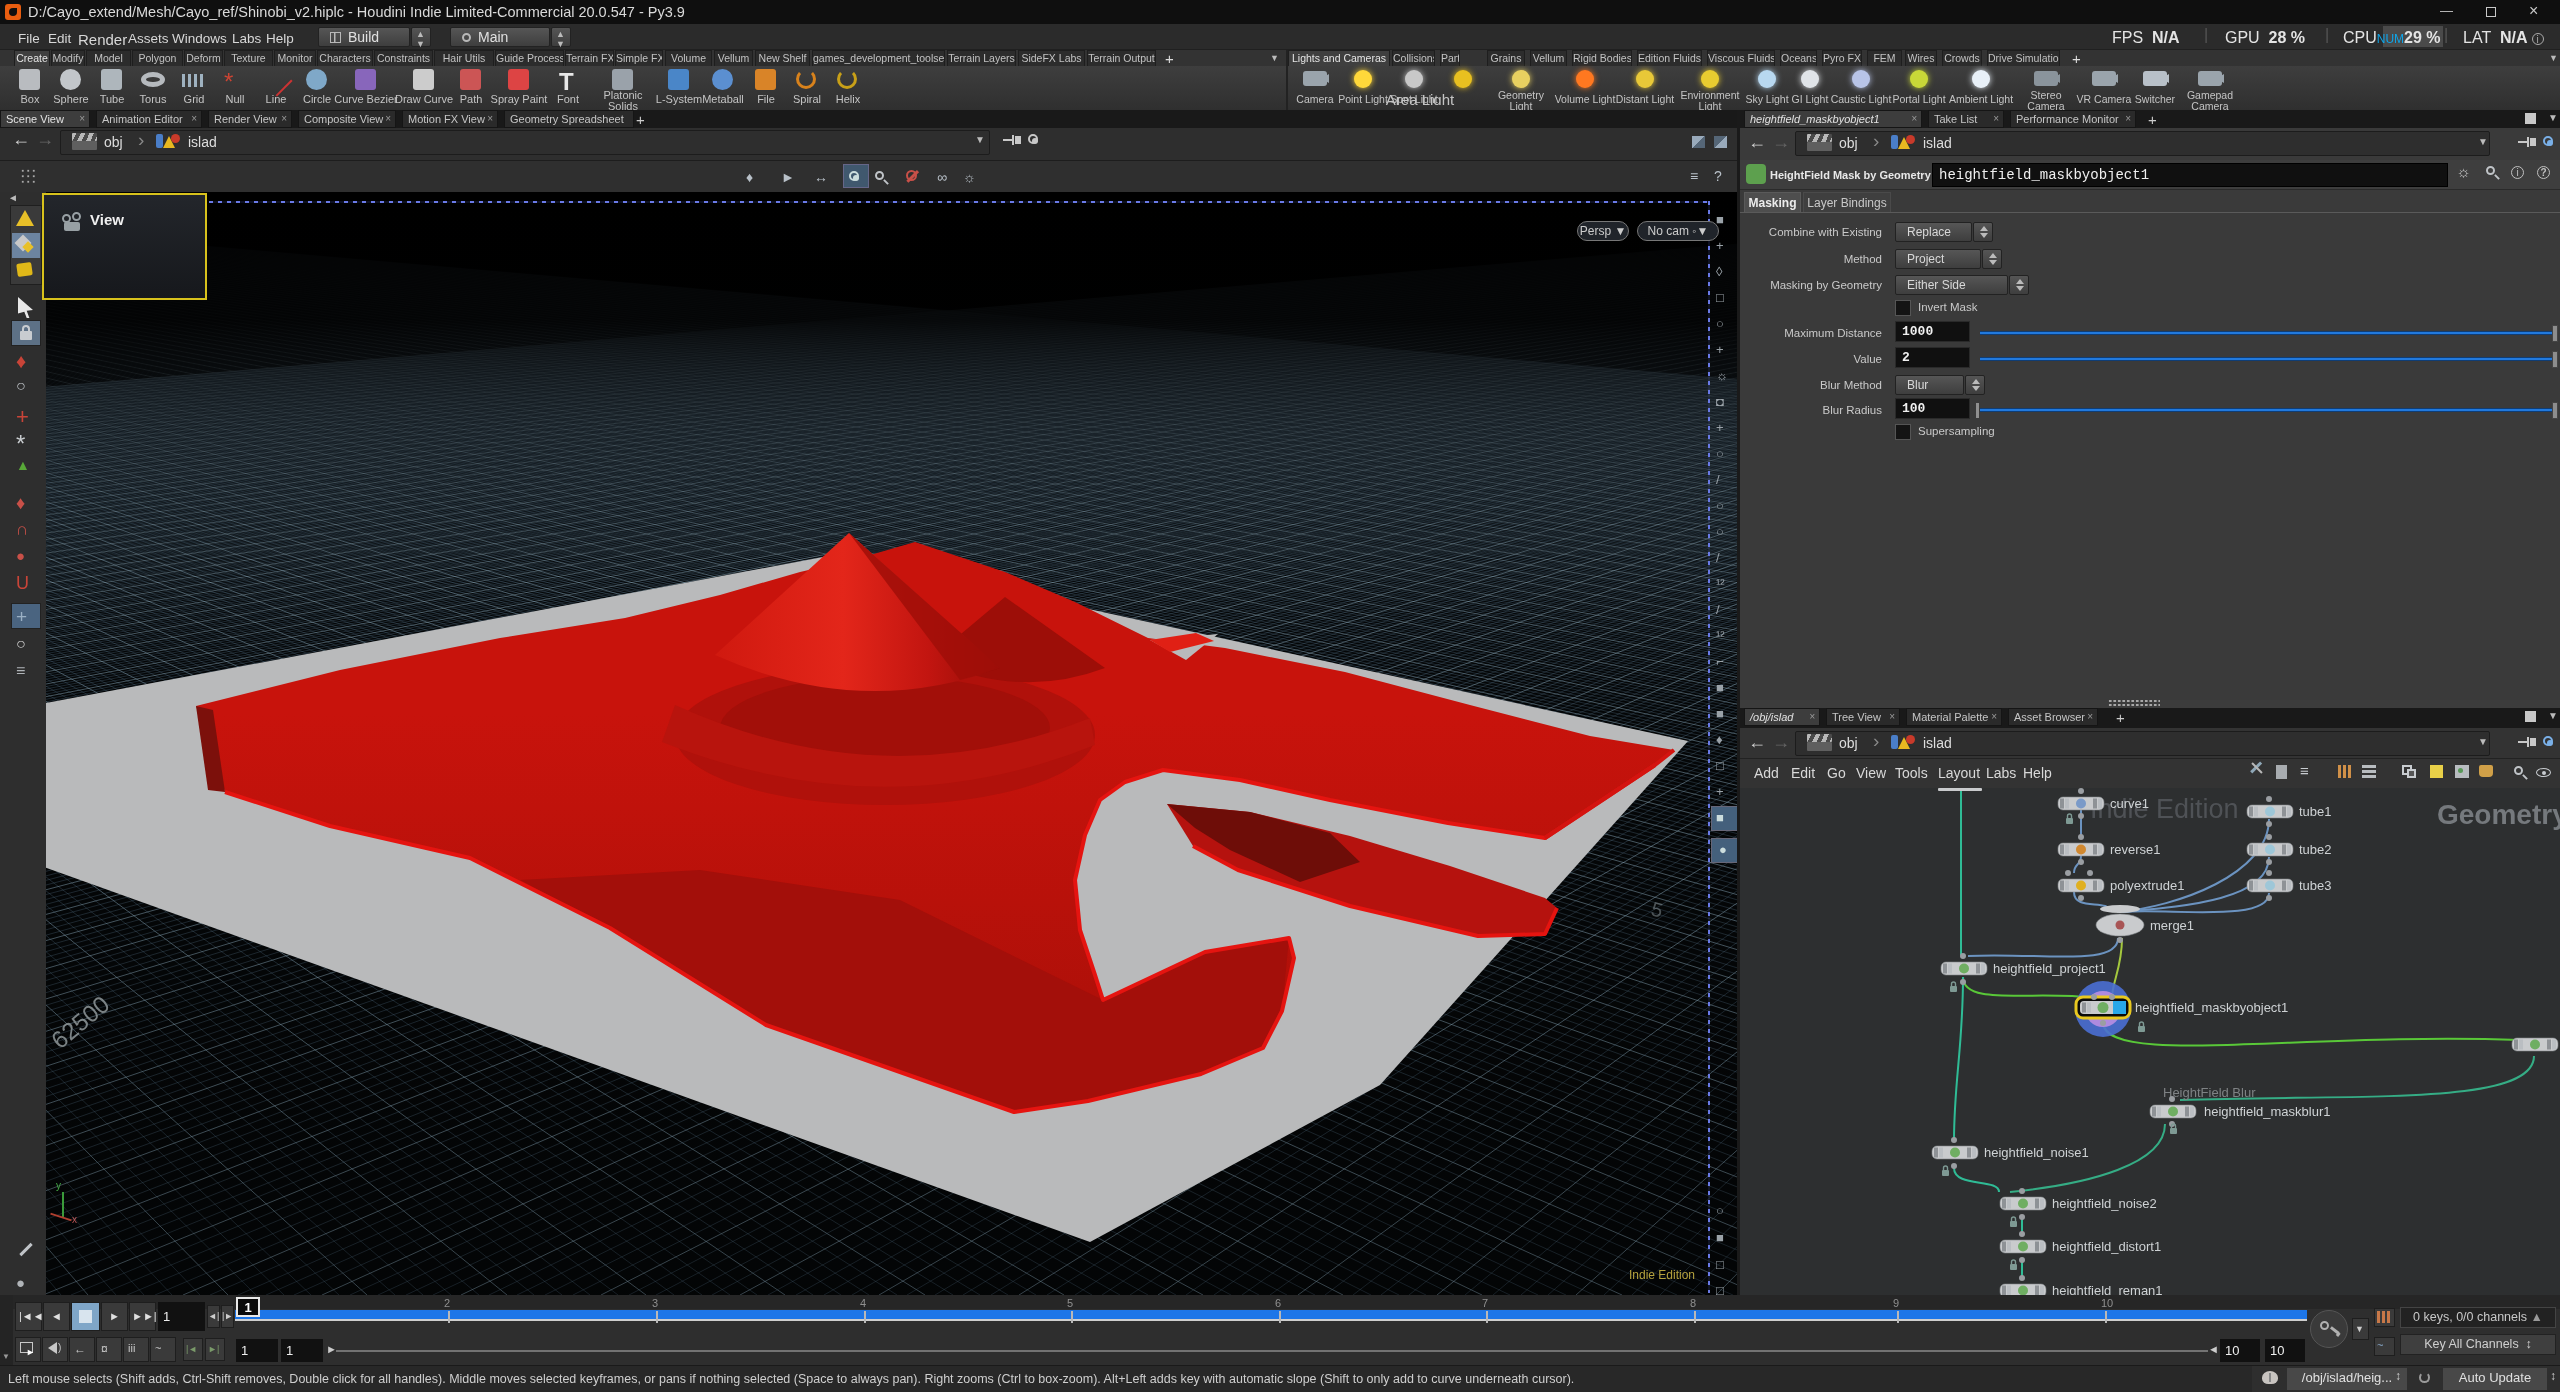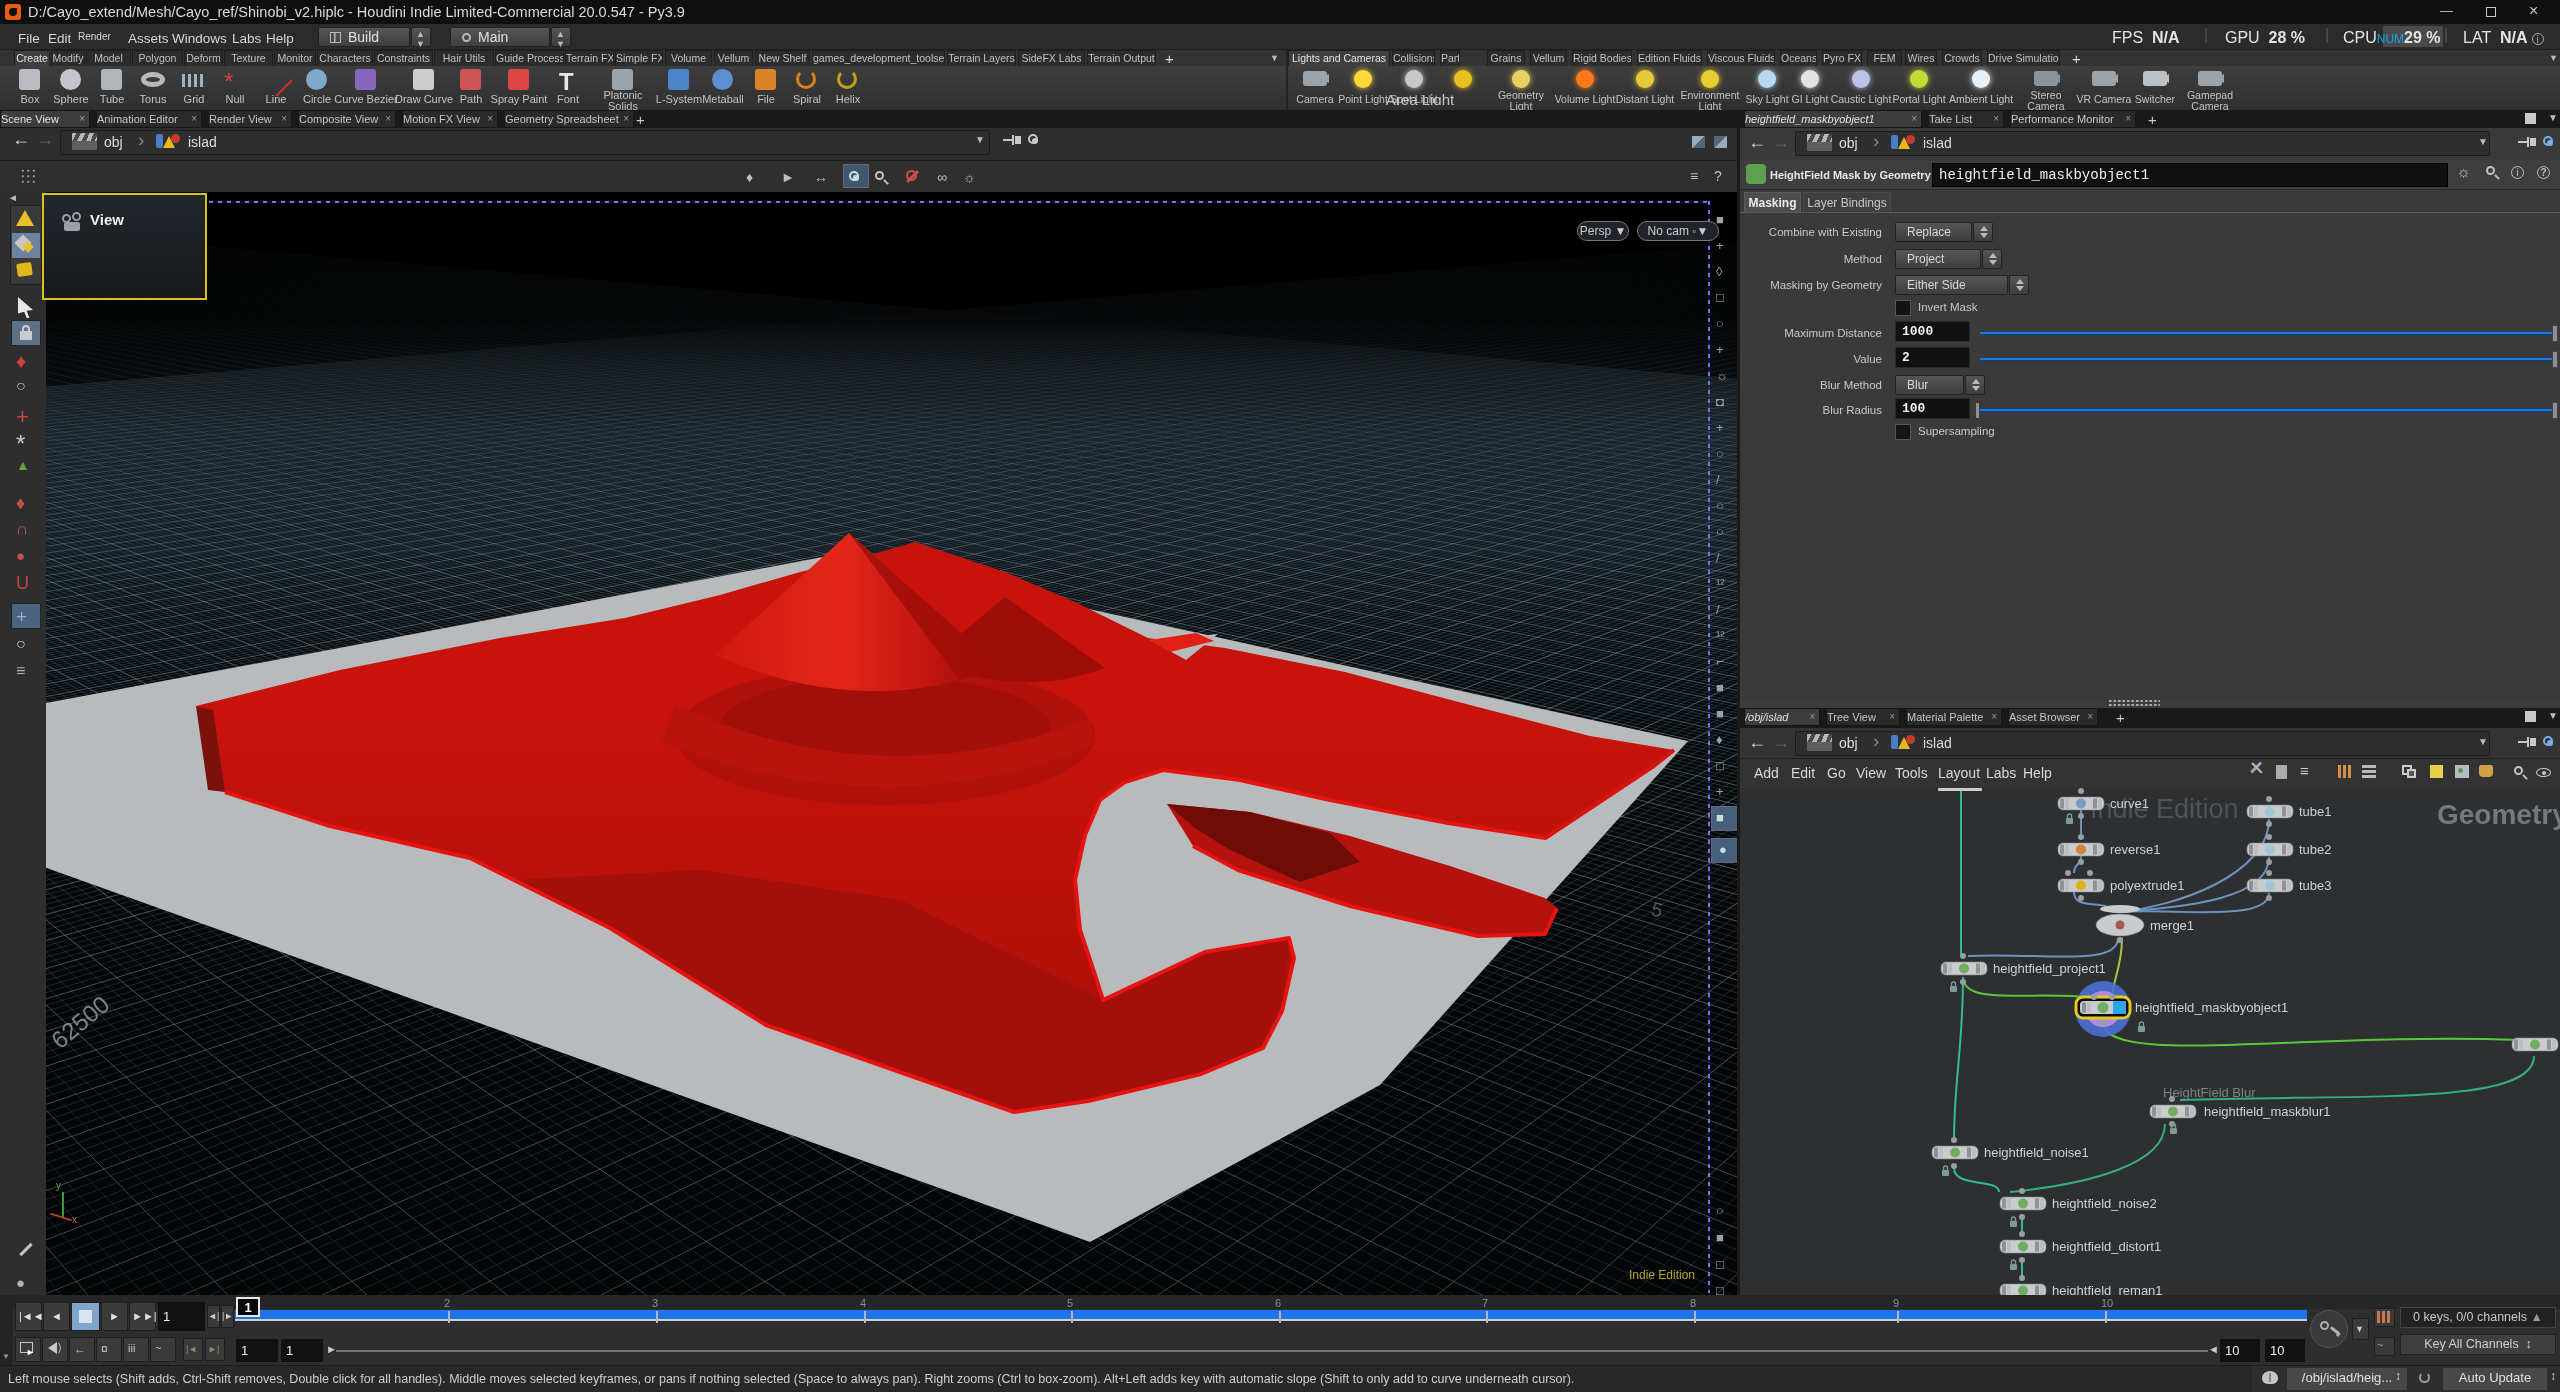--- a/index.html
+++ b/index.html
@@ -3,21 +3,21 @@
 *{margin:0;padding:0;box-sizing:border-box}
 html,body{width:2560px;height:1392px;overflow:hidden;background:#333;font-family:"Liberation Sans",sans-serif}
 .t{position:absolute;white-space:nowrap}
 #titlebar{position:absolute;left:0;top:0;width:2560px;height:24px;background:#0f0f0f}
 #menubar{position:absolute;left:0;top:24px;width:2560px;height:26px;background:#2b2b2b;border-bottom:1px solid #202020}
 #shelf{position:absolute;left:0;top:50px;width:2560px;height:60px;background:#333}
 .stab{position:absolute;top:0px;height:16px;background:#2c2c2c;border:1px solid #1e1e1e;border-bottom:none;color:#c2c2c2;font-size:10.5px;text-align:center;line-height:15px;overflow:hidden;white-space:nowrap}
 .stab.on{background:#3f3f3f;color:#e4e4e4}
 .tl{position:absolute;font-size:11px;color:#c4c4c4;text-align:center;line-height:11px;overflow:hidden;white-space:nowrap}
 #panetabs{position:absolute;left:0;top:110px;width:2560px;height:18px;background:#191919}
-.ptab{position:absolute;top:110px;height:18px;background:#2a2a2a;border:1px solid #151515;color:#c6c6c6;font-size:11px;line-height:16px;overflow:hidden}
+.ptab{position:absolute;top:110px;height:18px;background:#2a2a2a;border:1px solid #151515;color:#c6c6c6;font-size:11px;line-height:16px;padding-left:5px;overflow:hidden}
 .ptab.on{background:#3d3d3d;color:#e2e2e2}
 .ptab .x{float:right;margin-right:4px;color:#999;font-size:10px}
 .bc{position:absolute;background:#2e2e2e;border:1px solid #1c1c1c;border-radius:2px}
 #scenepane{position:absolute;left:0;top:128px;width:1737px;height:1167px;background:#2e2e2e}
 #parampane{position:absolute;left:1740px;top:128px;width:820px;height:572px;background:#3a3a3a}
 #netpane{position:absolute;left:1740px;top:708px;width:820px;height:587px;background:#333}
 .combo{position:absolute;height:20px;background:linear-gradient(#565656,#3e3e3e);border:1px solid #222;border-radius:2px;color:#d8d8d8;font-size:12px;line-height:18px;padding-left:11px}
 .spin{position:absolute;width:20px;height:20px;background:linear-gradient(#555,#3e3e3e);border:1px solid #222;border-radius:2px}
 .ar{position:absolute;left:6px;width:0;height:0;border-left:4.5px solid transparent;border-right:4.5px solid transparent}
 .ar.up{top:3px;border-bottom:5px solid #bbb}
@@ -39,21 +39,21 @@
  <div style="position:absolute;left:5px;top:4px;width:16px;height:16px;background:#e85d10;border-radius:3px"></div>
  <div style="position:absolute;left:9px;top:8px;width:8px;height:8px;background:#0f0f0f;border-radius:50% 0 50% 50%"></div>
  <div class="t" style="left:28px;top:4px;font-size:14.5px;color:#dadada">D:/Cayo_extend/Mesh/Cayo_ref/Shinobi_v2.hiplc - Houdini Indie Limited-Commercial 20.0.547 - Py3.9</div>
  <div class="t" style="left:2440px;top:3px;font-size:13px;color:#c8c8c8">—</div>
  <div style="position:absolute;left:2486px;top:7px;width:10px;height:10px;border:1.5px solid #c8c8c8"></div>
  <div class="t" style="left:2529px;top:2px;font-size:16px;color:#c8c8c8">×</div>
 </div>
 <div id="menubar">
  <div class="t" style="left:18px;top:7px;font-size:13.5px;color:#d8d8d8">File</div>
     <div class="t" style="left:48px;top:7px;font-size:13.5px;color:#d8d8d8">Edit</div>
-    <div class="t" style="left:78px;top:7px;font-size:10px;color:#d8d8d8">Render</div>
+    <div class="t" style="left:78px;top:7px;font-size:15px;color:#d8d8d8">Render</div>
     <div class="t" style="left:128px;top:7px;font-size:13.5px;color:#d8d8d8">Assets</div>
     <div class="t" style="left:172px;top:7px;font-size:13.5px;color:#d8d8d8">Windows</div>
     <div class="t" style="left:232px;top:7px;font-size:13.5px;color:#d8d8d8">Labs</div>
     <div class="t" style="left:266px;top:7px;font-size:13.5px;color:#d8d8d8">Help</div>
  <div class="combo" style="left:318px;top:3px;width:92px;color:#e0e0e0;font-size:14px"><span style="display:inline-block;width:11px;height:11px;border:1.5px solid #b8b8b8;margin-right:7px;position:relative;top:1px;background:linear-gradient(#b8b8b8,#b8b8b8) 3px 0/1.5px 11px no-repeat"></span>Build</div>
  <div class="spin" style="left:411px;top:3px"></div>
     <div class="t" style="left:416px;top:5px;font-size:9px;color:#bbb">▲<br>▼</div>
  <div class="combo" style="left:450px;top:3px;width:100px;color:#e0e0e0;font-size:14px"><span style="display:inline-block;width:9px;height:9px;border:2px solid #b8b8b8;border-radius:50%;margin-right:7px"></span>Main</div>
  <div class="spin" style="left:551px;top:3px"></div>
     <div class="t" style="left:556px;top:5px;font-size:9px;color:#bbb">▲<br>▼</div>

